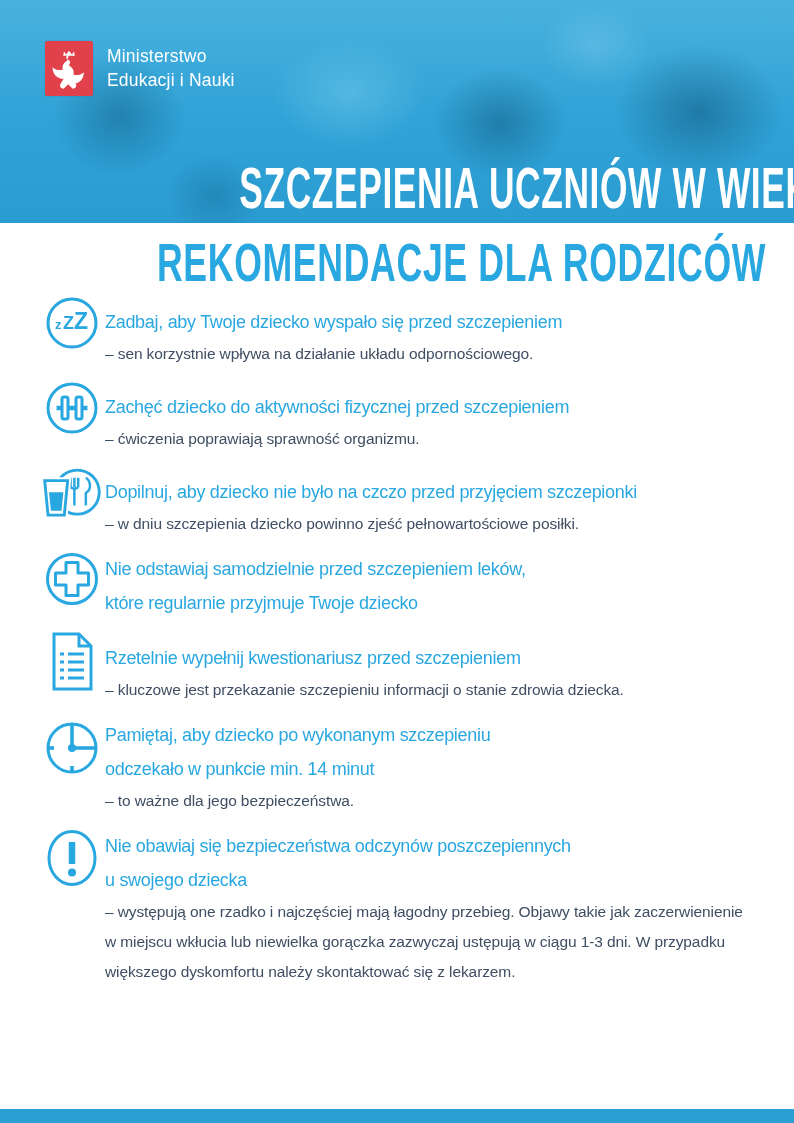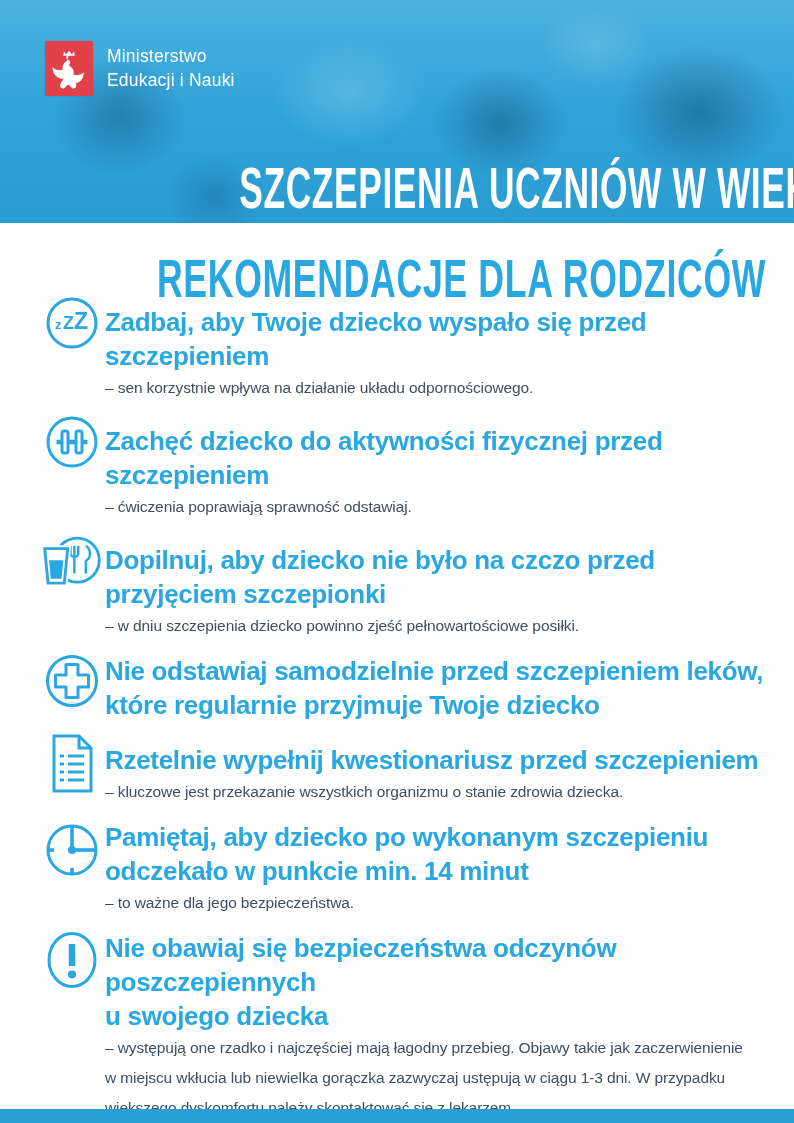--- a/index.html
+++ b/index.html
@@ -33,34 +33,34 @@
   }
   .poster-title {
     position:absolute; left:0; right:0; bottom:2px; text-align:center;
     color:#ffffff; white-space:nowrap;
   }
   .poster-title .condense {
     display:inline-block; transform:scaleX(.62); transform-origin:50% 50%;
     font-size:57px; font-weight:700; letter-spacing:1px; white-space:nowrap;
   }
   
-  .subtitle-row { width:794px; text-align:left; padding-top:24px; height:70px; }
+  .subtitle-row { width:794px; text-align:left; padding-top:8px; height:70px; }
   .subtitle-row .condense {
     display:inline-block; transform:scaleX(.66); transform-origin:50% 50%;
     font-size:54px; font-weight:700; letter-spacing:1px;
     color:#29a7e0; white-space:nowrap;
   }
   
   .items { padding:2px 28px 0 38px; }
   .item { display:flex; margin-bottom:11px; }
   .icon-col { width:67px; flex:none; display:flex; justify-content:center; align-items:flex-start; }
   .txt { padding-top:10px; flex:1; min-width:0; }
   .item.tall .txt { padding-top:2px; }
   .heading {
-    color:#29a7e0; font-weight:700; font-size:26px; line-height:34px;
+    color:#29a7e0; font-weight:400; font-size:18px; line-height:34px;
     letter-spacing:-.3px; white-space:pre-line;
   }
   .detail {
     color:#3f4e63; font-size:15.5px; line-height:30px;
     letter-spacing:-.1px; white-space:pre-line;
   }
   .ic { display:block; }
   .ic .st { stroke:#29a7e0; fill:none; stroke-width:3; }
   
   .footer-bar {
@@ -113,21 +113,21 @@
         <circle class="st" cx="28" cy="28" r="24"></circle>
         <rect class="st" x="18" y="17" width="6" height="22" rx="2" stroke-width="2.6"></rect>
         <rect class="st" x="32" y="17" width="6" height="22" rx="2" stroke-width="2.6"></rect>
         <path d="M24 28 H32" stroke="#29a7e0" stroke-width="4.5"></path>
         <path d="M12.5 28 H18" stroke="#29a7e0" stroke-width="4.5"></path>
         <path d="M38 28 H43.5" stroke="#29a7e0" stroke-width="4.5"></path>
       </svg>
     </div>
     <div class="txt">
       <div class="heading">Zachęć dziecko do aktywności fizycznej przed szczepieniem</div>
-      <div class="detail">– ćwiczenia poprawiają sprawność odstawiaj.</div>
+      <div class="detail">– ćwiczenia poprawiają sprawność organizmu.</div>
     </div>
   </div>
 
   <div class="item">
     <div class="icon-col">
       <svg class="ic" width="70" height="60" viewBox="0 0 70 60">
         <circle class="st" cx="41" cy="27" r="23"></circle>
         <g stroke="#29a7e0" stroke-width="2.6" fill="none">
           <path d="M34 12 V22"></path>
             <path d="M38 12 V22"></path>
@@ -172,21 +172,21 @@
             <path d="M22 31 h16"></path>
           <path d="M14 39 h4"></path>
             <path d="M22 39 h16"></path>
           <path d="M14 47 h4"></path>
             <path d="M22 47 h16"></path>
         </g>
       </svg>
     </div>
     <div class="txt">
       <div class="heading">Rzetelnie wypełnij kwestionariusz przed szczepieniem</div>
-      <div class="detail">– kluczowe jest przekazanie wszystkich organizmu o stanie zdrowia dziecka.</div>
+      <div class="detail">– kluczowe jest przekazanie szczepieniu informacji o stanie zdrowia dziecka.</div>
     </div>
   </div>
 
   <div class="item tall">
     <div class="icon-col">
       <svg class="ic" width="62" height="62" viewBox="0 0 62 62">
         <circle class="st" cx="31" cy="32" r="24" stroke-width="3.4"></circle>
         <g stroke="#29a7e0" stroke-width="3.6">
           <path d="M31 32 V8"></path>
           <path d="M31 32 H55"></path>

